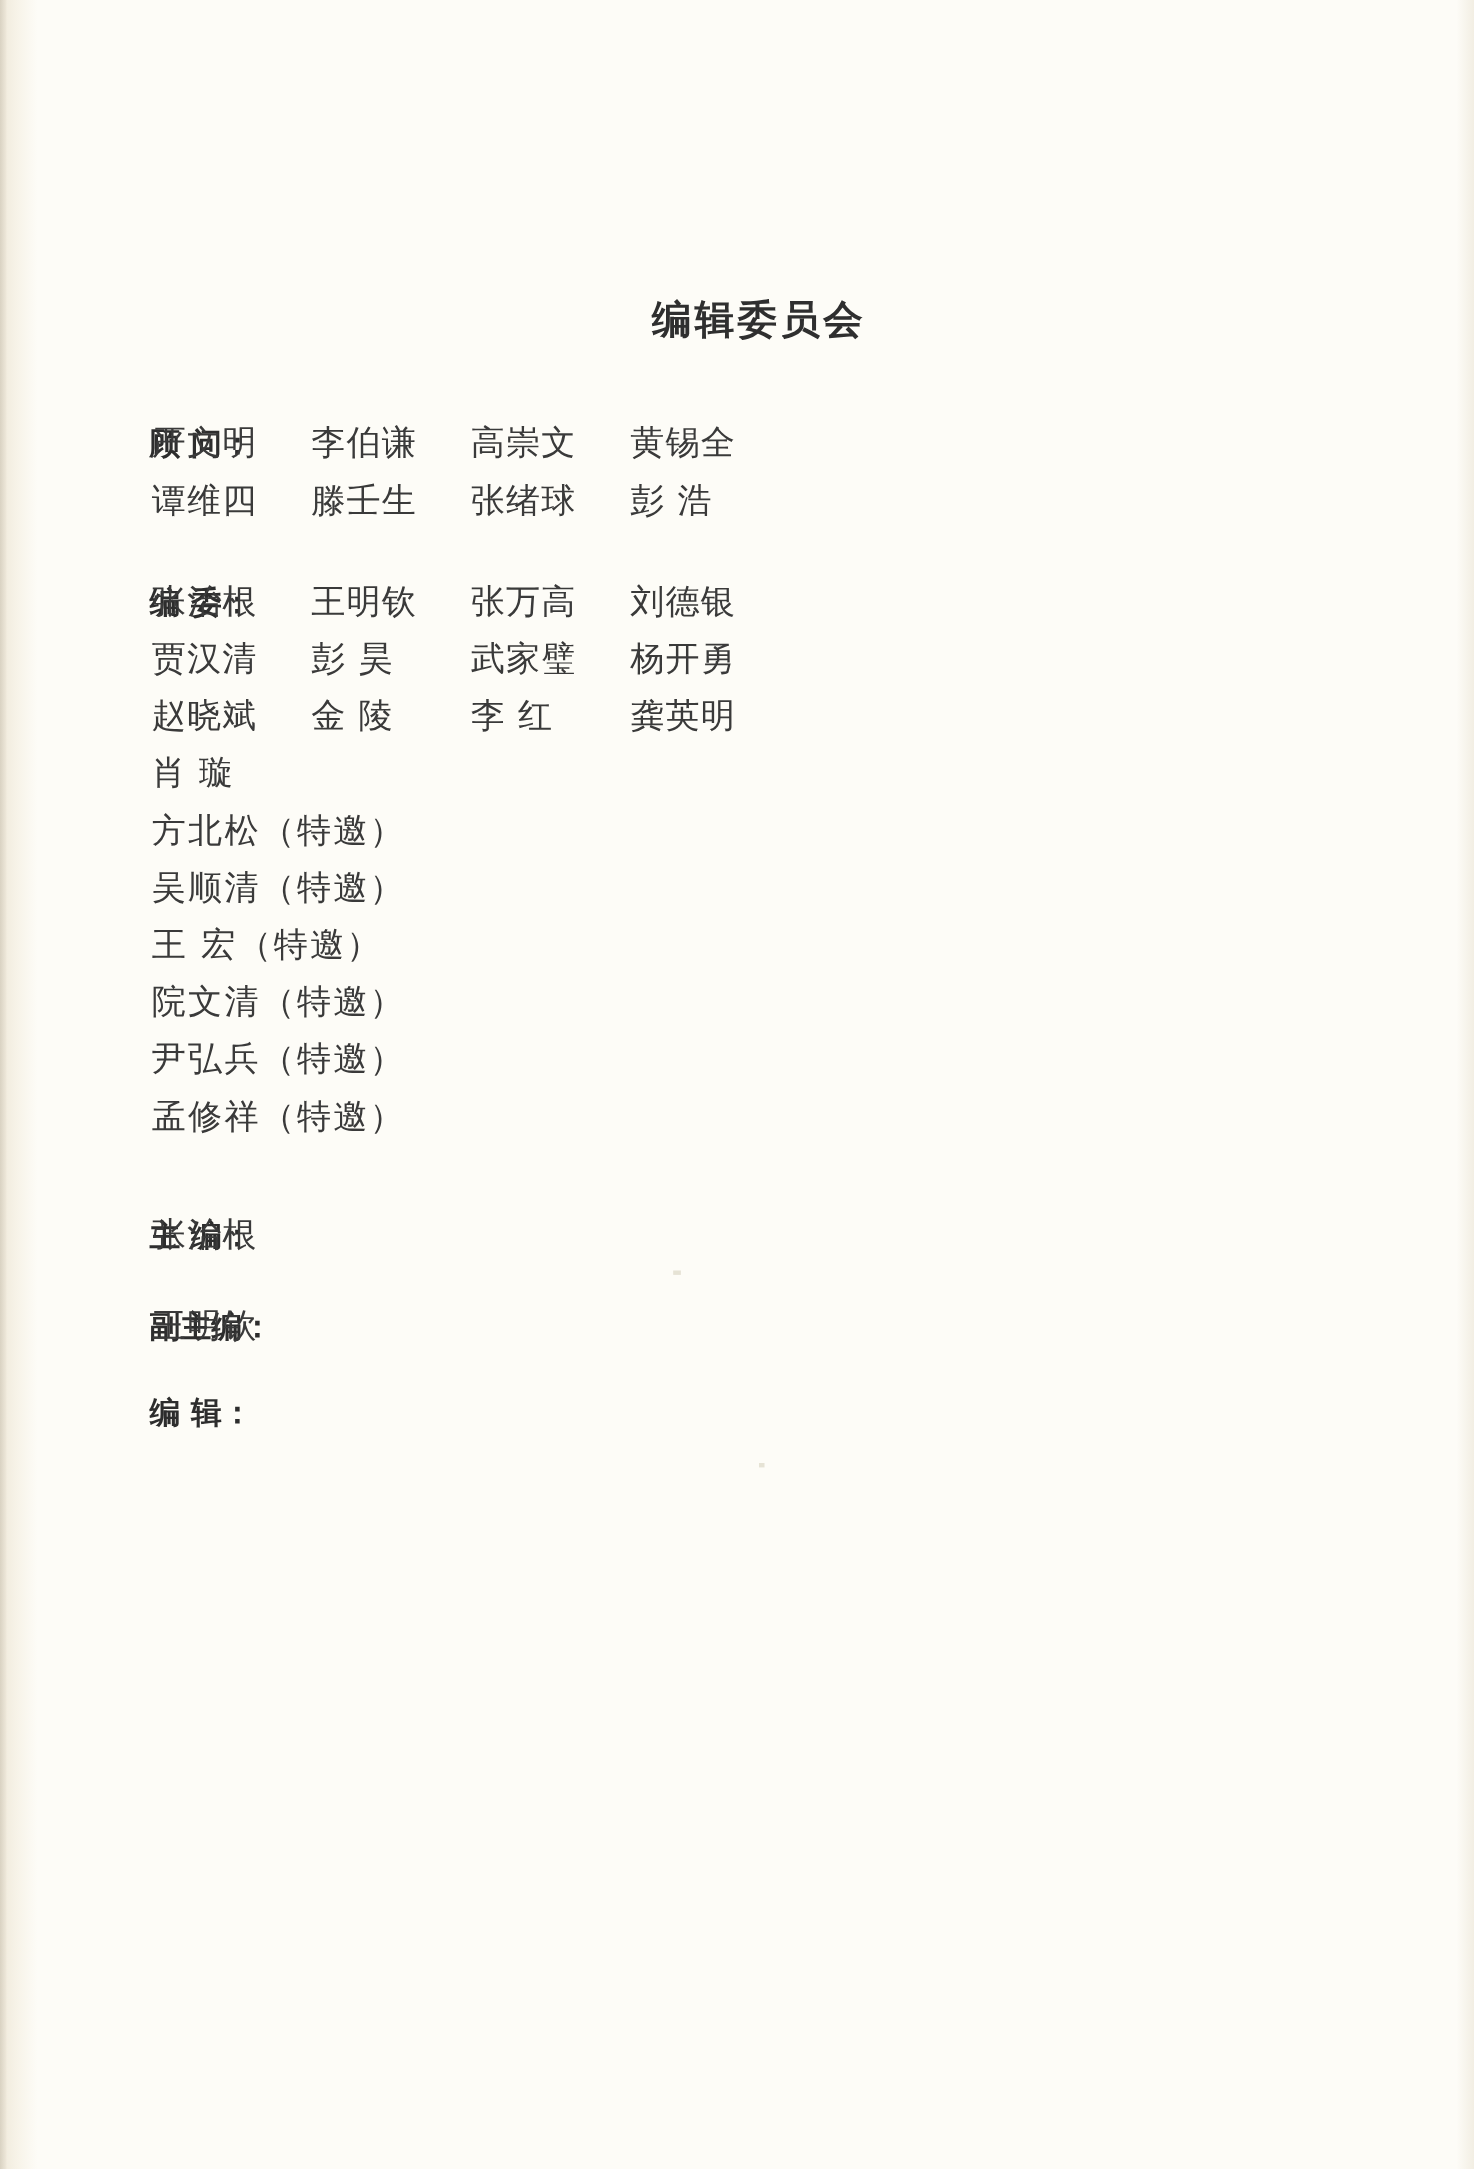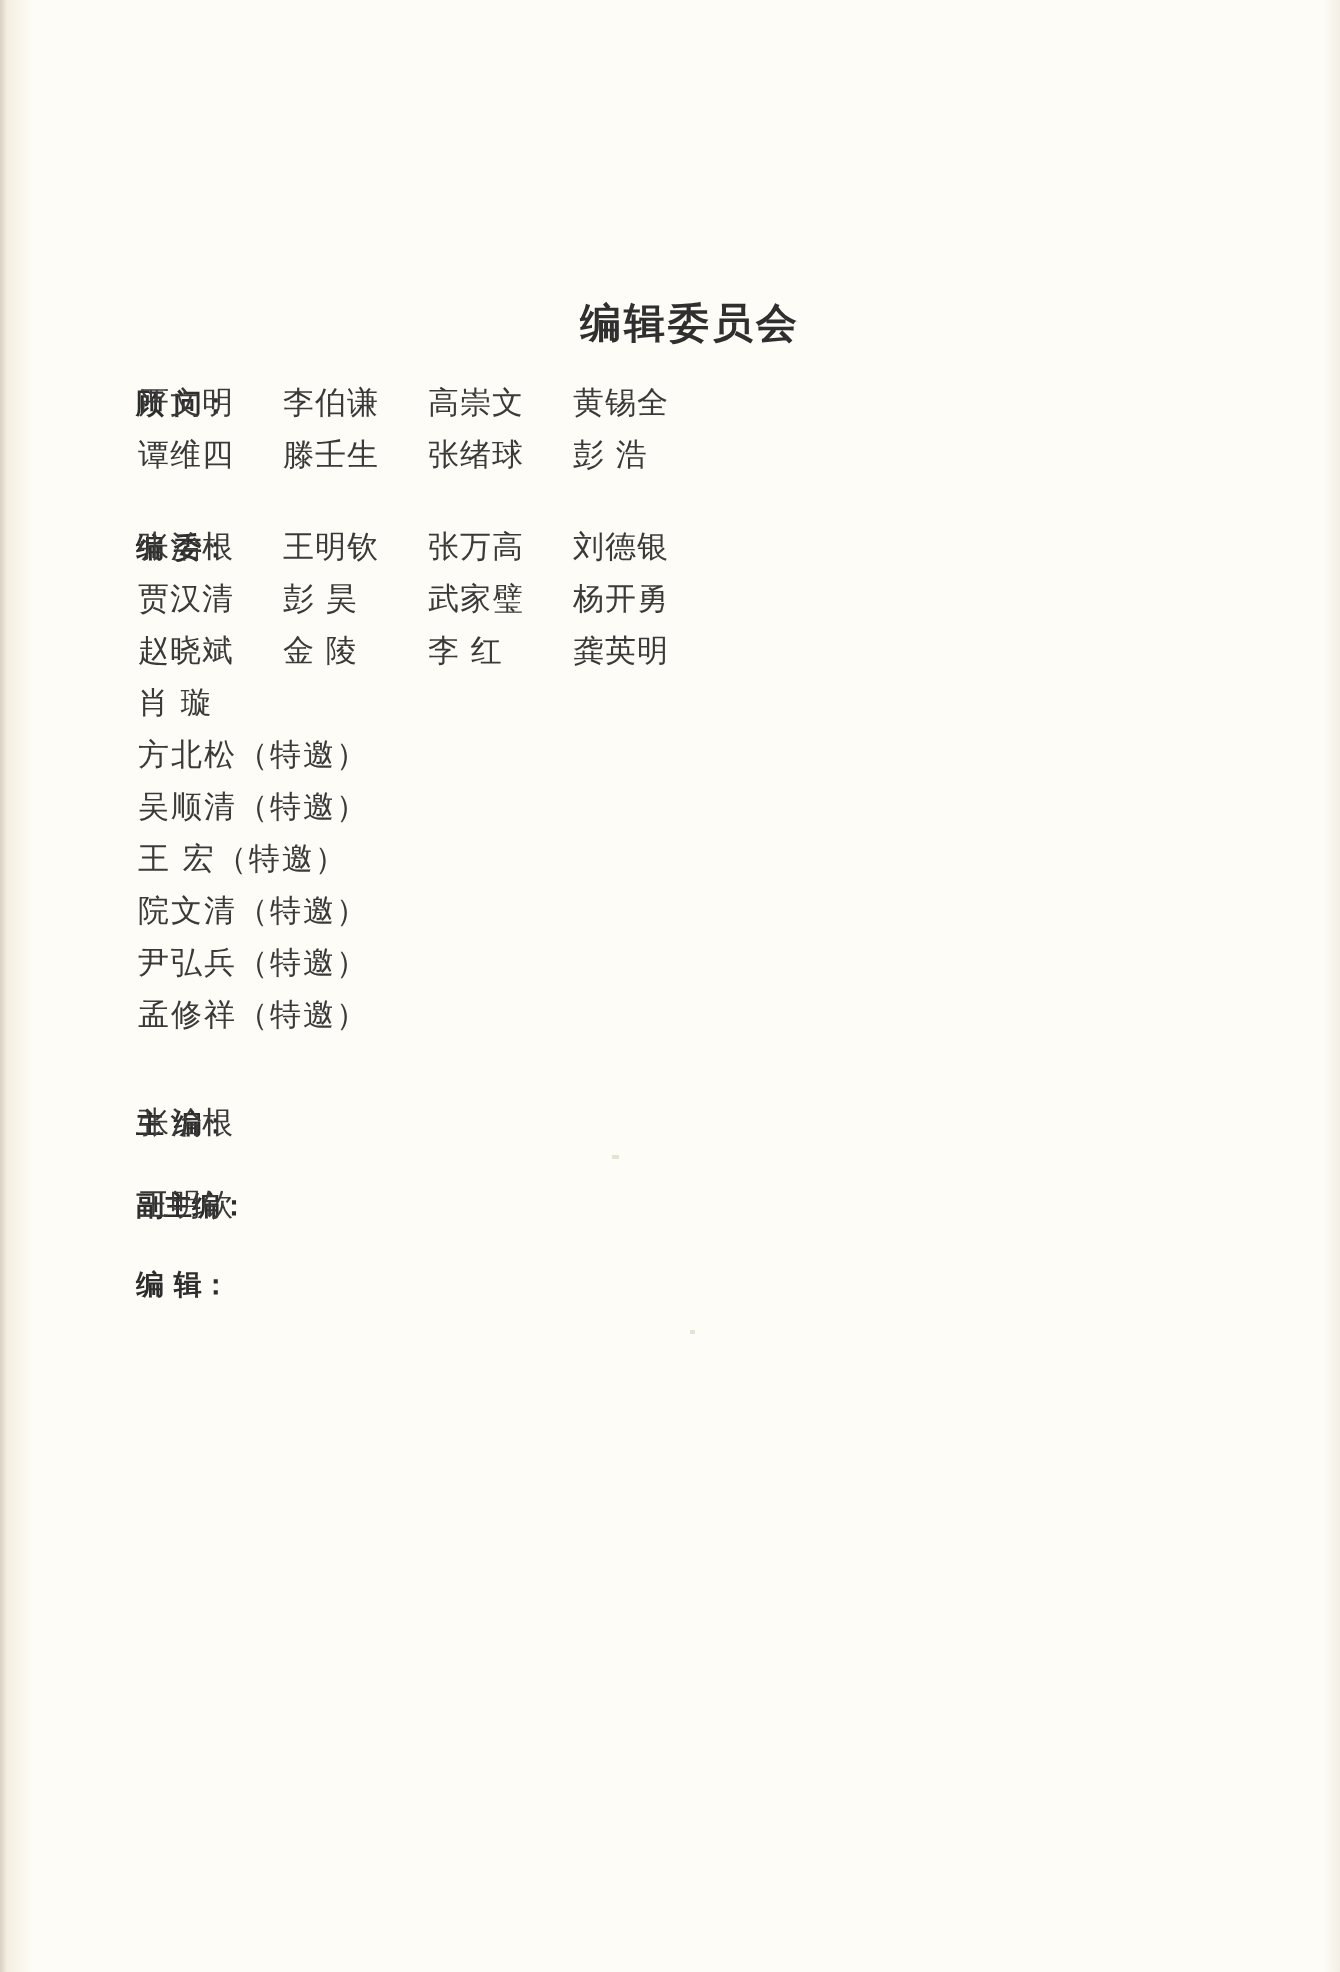--- a/index.html
+++ b/index.html
@@ -45,23 +45,23 @@
   }
   .page {
     position: absolute;
     inset: 0;
     color: #3a3a3a;
   }
   .doc-title {
     position: absolute;
     left: 0;
     right: 0;
-    top: 296px;
+    top: 267px;
     text-align: center;
-    font-size: 41px;
+    font-size: 36px;
     font-weight: 700;
     letter-spacing: 3px;
     font-family: "DejaVu Sans", "Liberation Sans", sans-serif;
     color: #2f2f2f;
     padding-left: 40px;
   }
   .sections {
     position: absolute;
     left: 0;
     top: 382px;

